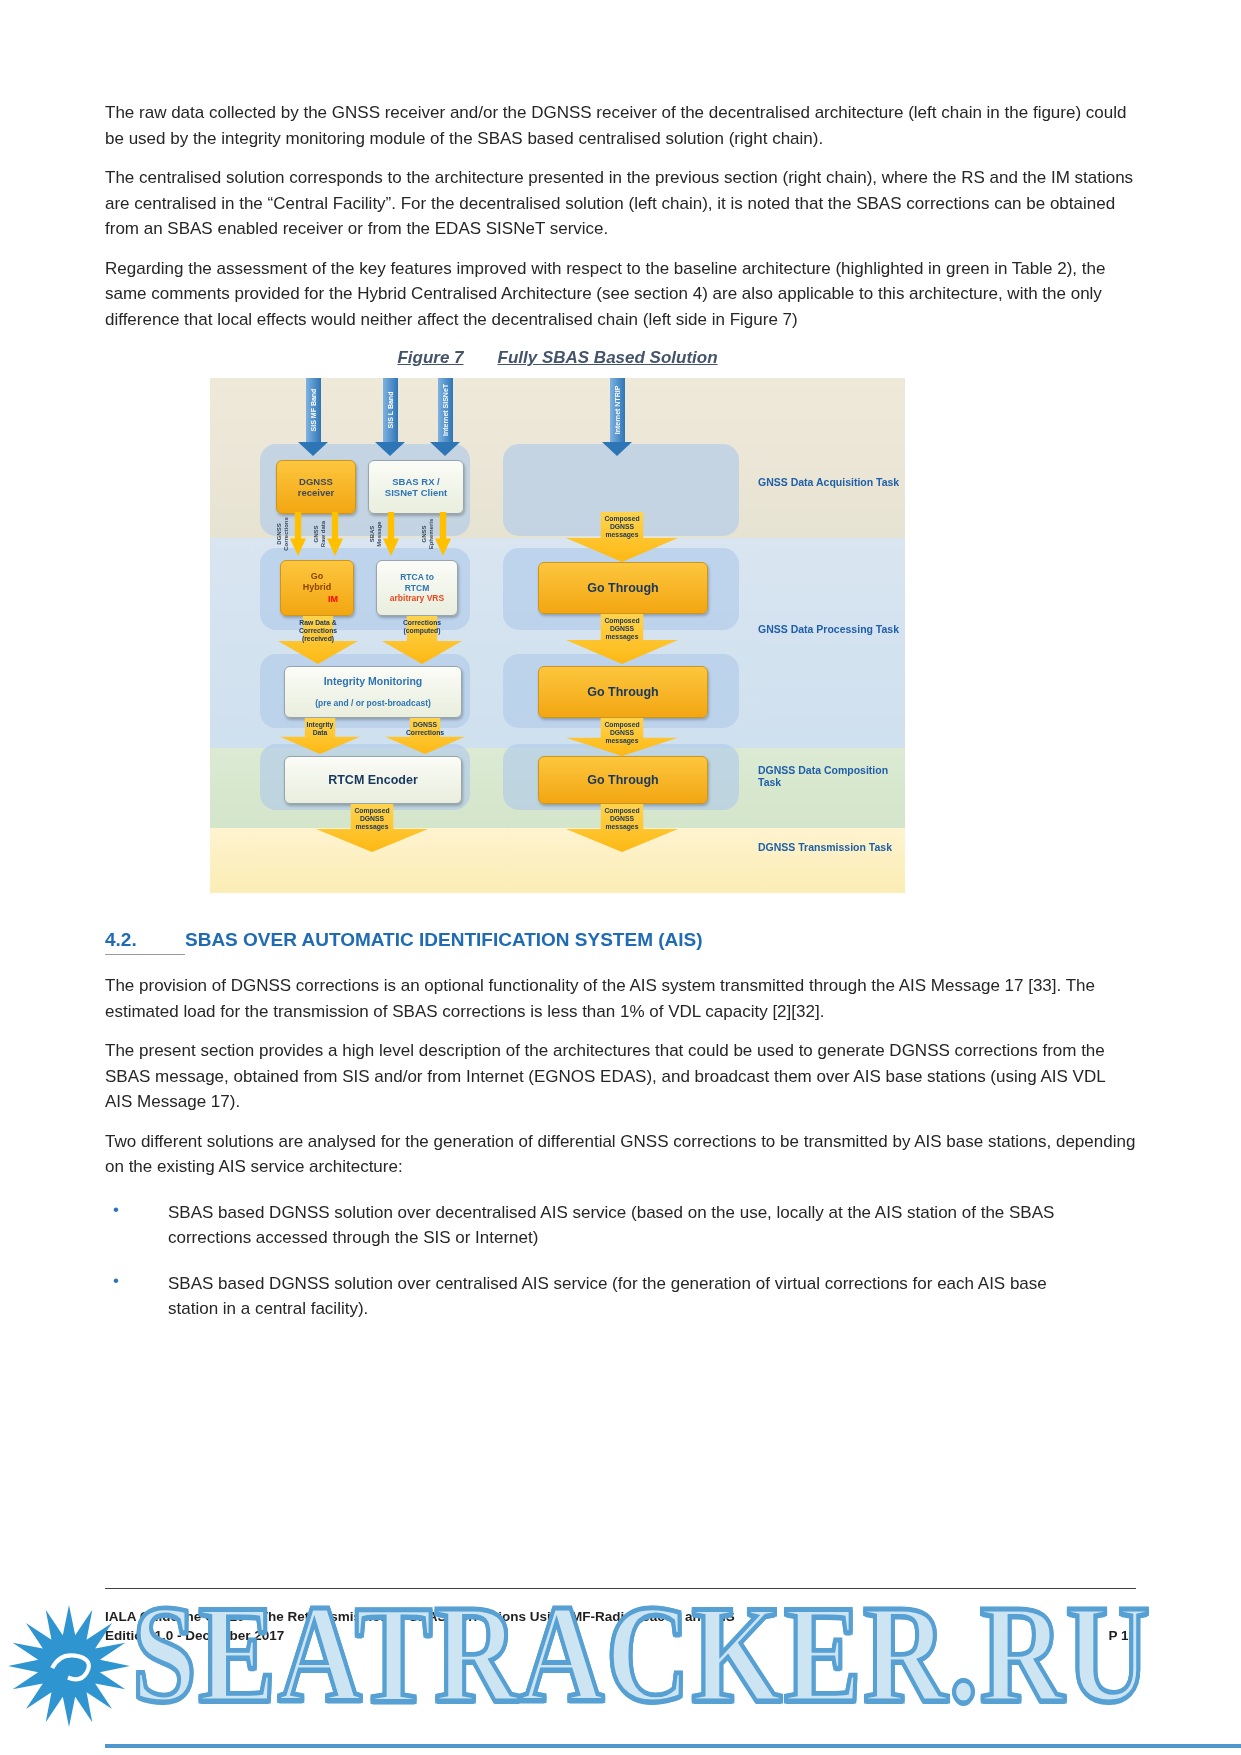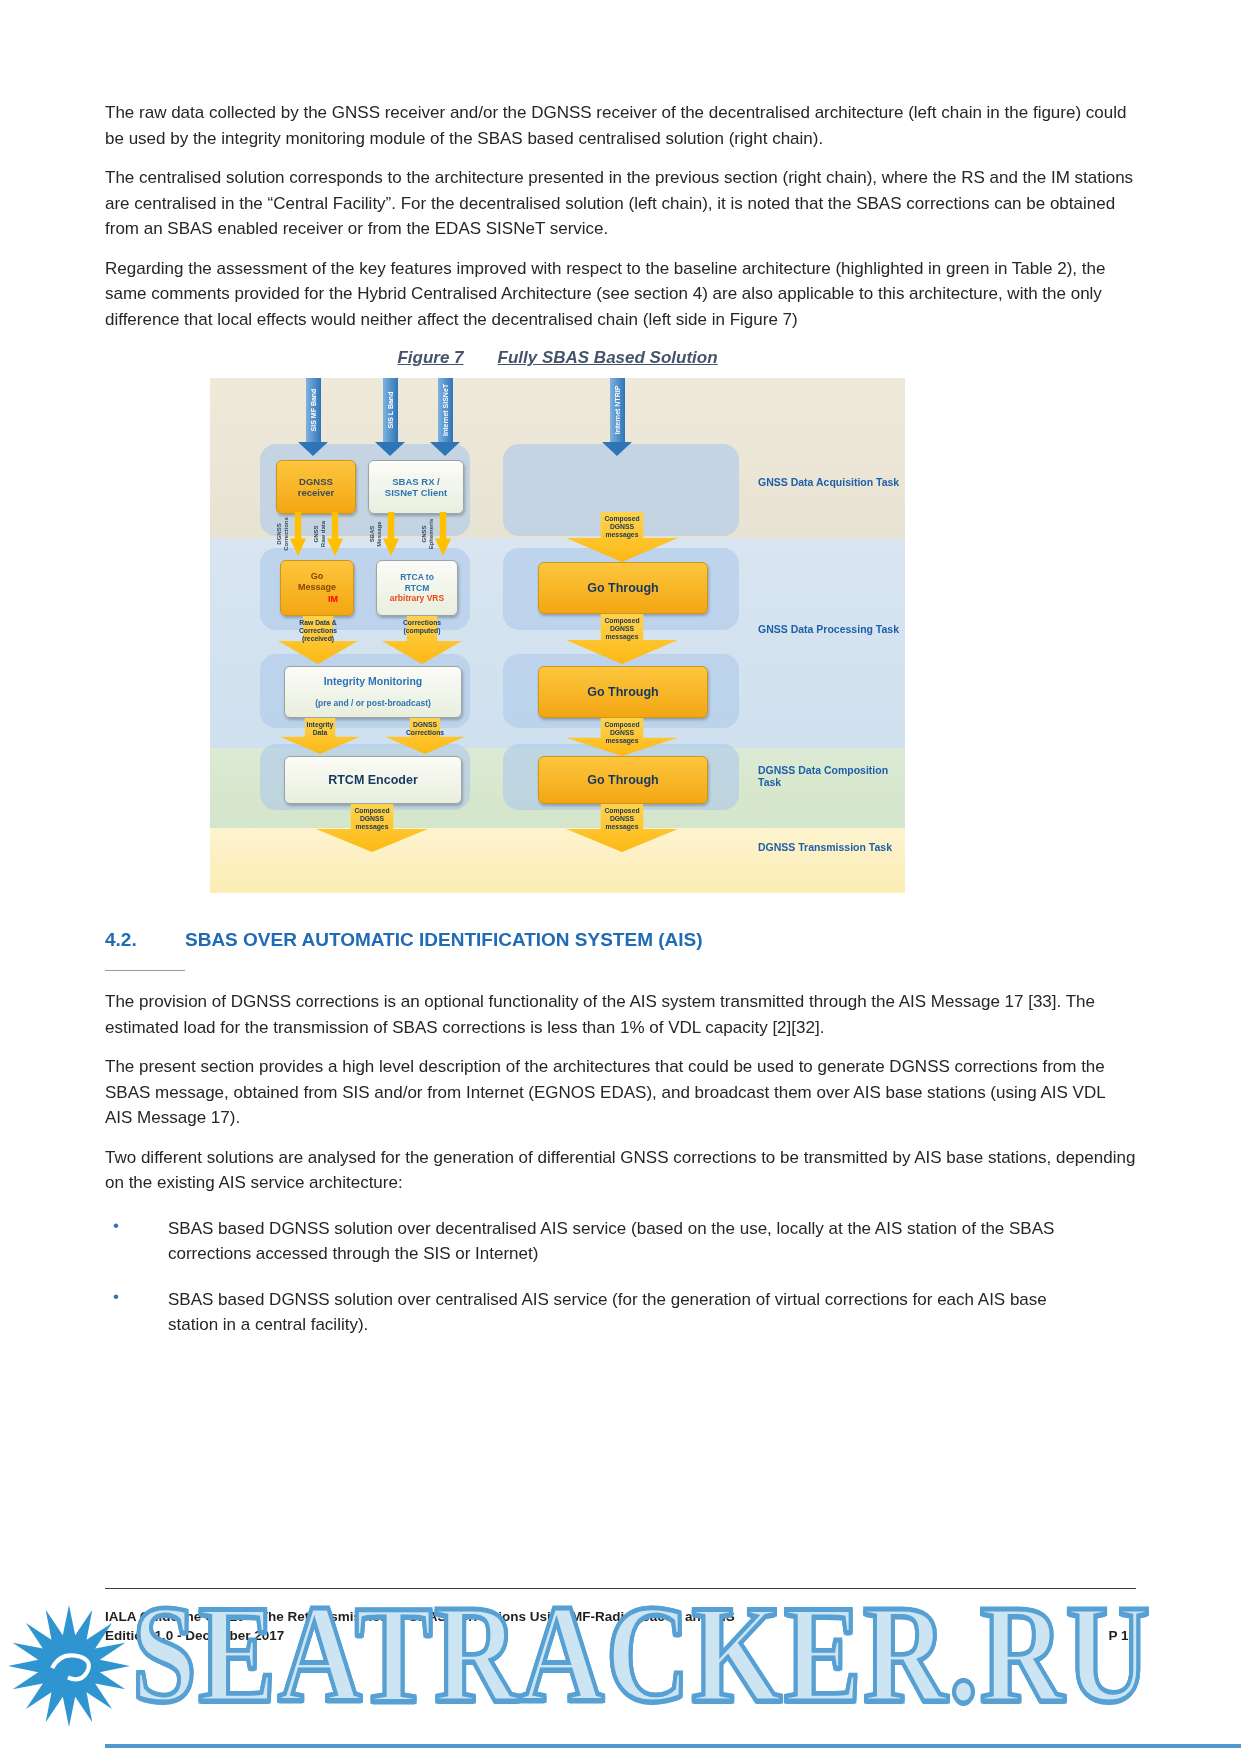--- a/index.html
+++ b/index.html
@@ -78,21 +78,21 @@
       background:#ffc000;
       clip-path:polygon(30% 0,70% 0,70% 60%,100% 60%,50% 100%,0 60%,30% 60%);}
   .m1{left:80px;}.m2{left:117px;}.m3{left:173px;}.m4{left:225px;}
   .vlabel{position:absolute;width:44px;height:16px;top:148px;transform:rotate(-90deg);
       font-size:6px;font-weight:bold;color:#3a4a5e;text-align:center;line-height:1.2;}
   .v1{left:52px;}.v2{left:89px;}.v3{left:145px;}.v4{left:197px;}
 
   
   .sec-heading{margin:36px 0 18px 0;display:flex;align-items:baseline;}
   .sec-num{color:#1f6bb5;font-weight:bold;font-size:19px;width:80px;flex:0 0 80px;
-      border-bottom:1px solid #9a9a9a;padding-bottom:19px;align-self:flex-start;}
+      border-bottom:1px solid #9a9a9a;padding-bottom:3px;align-self:flex-start;}
   .sec-title{color:#1f6bb5;font-weight:bold;font-size:19px;}
 
   .bullets{margin-top:4px;}
   .bullet{display:flex;margin:0 0 20px 0;}
   .dot{color:#2e74b5;font-size:17px;width:55px;flex:0 0 55px;text-align:left;padding-left:8px;}
   .bullet-text{font-size:17px;line-height:1.5;width:900px;}
 
   
   .footer{position:absolute;left:105px;right:105px;top:1588px;border-top:1px solid #404040;
       padding-top:20px;font-size:13.5px;font-weight:bold;color:#1f1f1f;}
@@ -201,21 +201,21 @@
 
         <div class="flow a-r1">
           <div class="arrow-shape"></div>
           <span class="arrow-text pre">Composed
 DGNSS
 messages</span>
         </div>
 
         <div class="box box-orange b-goim">
           <span class="pre">Go
-Message</span>
+Hybrid</span>
           <span class="goim-im">IM</span>
         </div>
         <div class="box box-light b-rtca">
           <span class="pre">RTCA to
 RTCM</span>
           <span class="rtca-sub">arbitrary VRS</span>
         </div>
         <div class="box box-orange b-gt b-gt2">
           <span>Go Through</span>
         </div>

